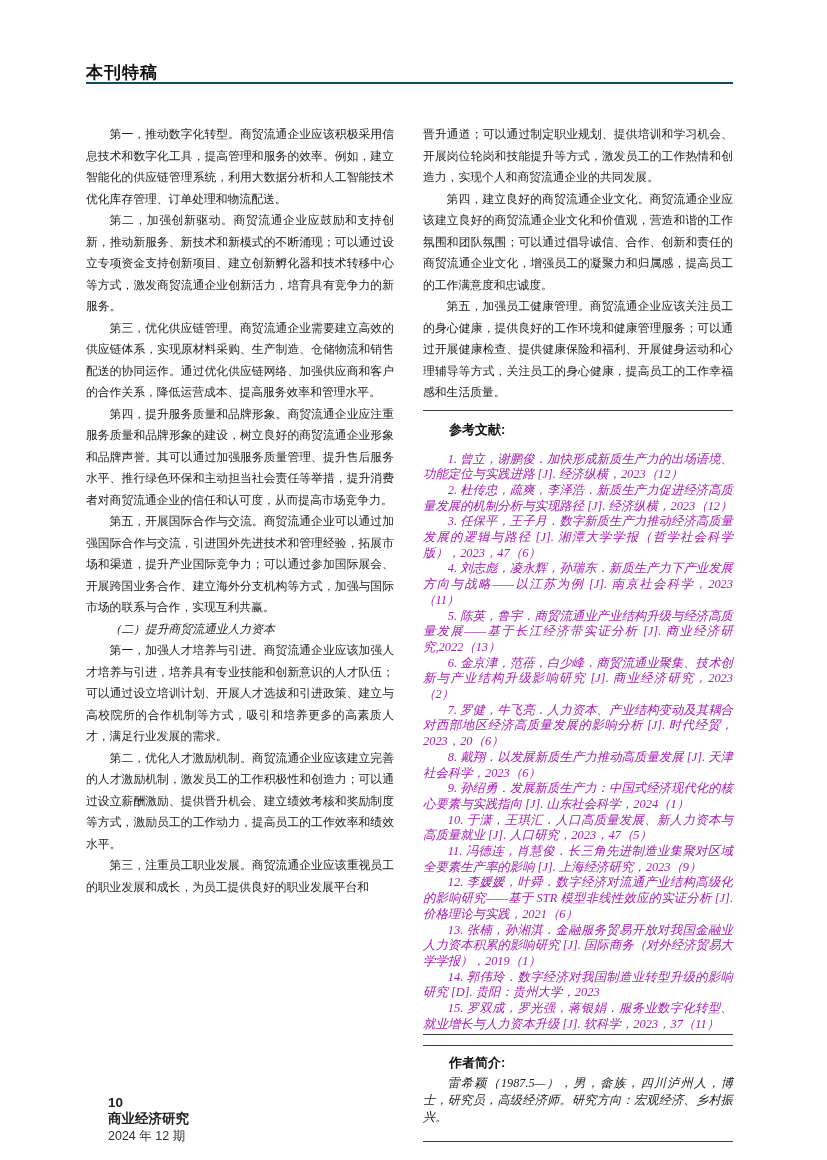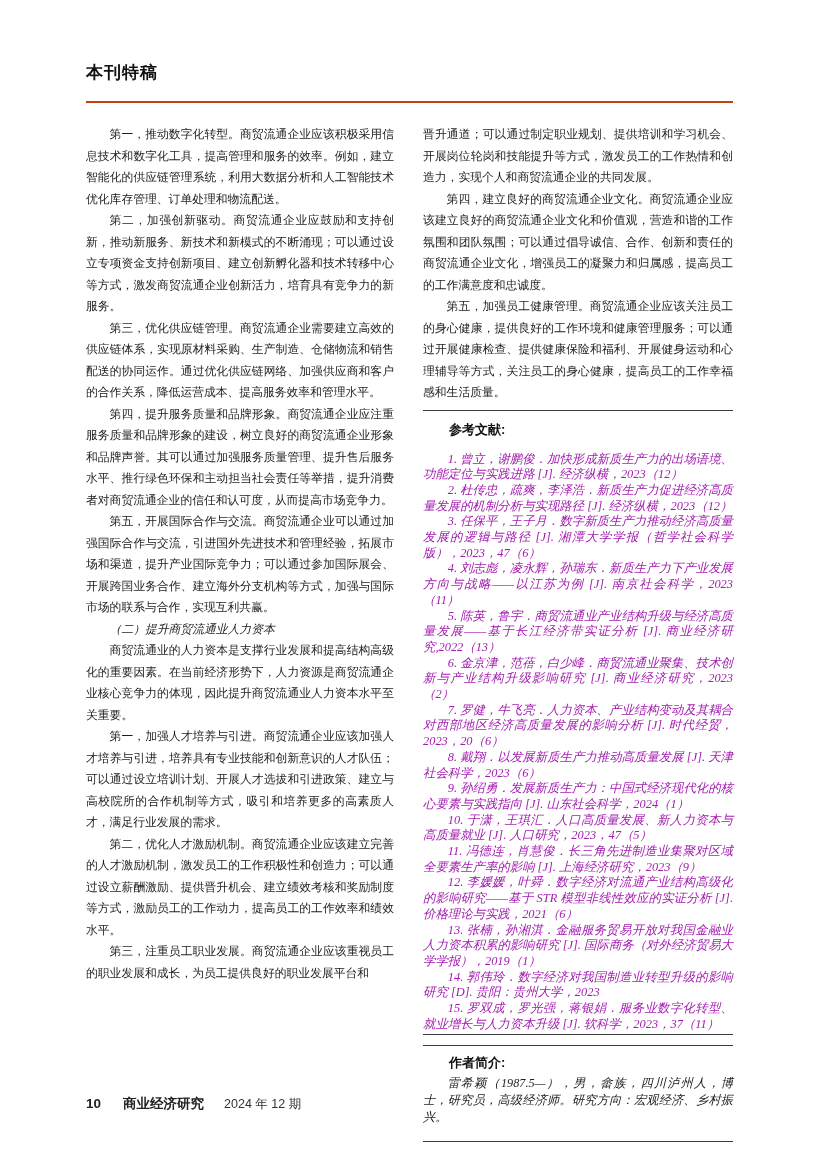--- a/index.html
+++ b/index.html
@@ -11,22 +11,22 @@
     color: #1c1c1c;
     font-family: "Liberation Serif", serif;
     overflow: hidden;
   }
   
   .masthead {
     position: absolute;
     left: 86px;
     top: 63px;
     width: 647px;
-    border-bottom: 2px solid #c2410c;
-    padding-bottom: 19px;
+    border-bottom: 2px solid #0c4a6e;
+    padding-bottom: 0;
   }
   .masthead .section-title {
     margin: 0;
     font-family: "Liberation Sans", sans-serif;
     font-weight: bold;
     font-size: 17px;
     line-height: 19px;
     letter-spacing: 1px;
     color: #111;
   }
@@ -104,20 +104,21 @@
   }
   
   .page-footer {
     position: absolute;
     left: 86px;
     top: 1095px;
     display: flex;
     align-items: baseline;
     font-family: "Liberation Sans", sans-serif;
     color: #222;
+    flex-direction: column;
   }
   .footer-page-num { font-weight: bold; font-size: 13.5px; }
   .footer-journal  { font-weight: bold; font-size: 13.5px; margin-left: 22px; text-align: center; }
   .footer-issue    { font-weight: normal; font-size: 12.5px; margin-left: 20px; color: #333; }
 </style>
 </head>
 <body>
 
 <div class="page">
 
@@ -125,21 +126,20 @@
     <h1 class="section-title">本刊特稿</h1>
   </div>
 
   <div class="col col-left">
       <p class="body-para">第一，推动数字化转型。商贸流通企业应该积极采用信息技术和数字化工具，提高管理和服务的效率。例如，建立智能化的供应链管理系统，利用大数据分析和人工智能技术优化库存管理、订单处理和物流配送。</p>
       <p class="body-para">第二，加强创新驱动。商贸流通企业应鼓励和支持创新，推动新服务、新技术和新模式的不断涌现；可以通过设立专项资金支持创新项目、建立创新孵化器和技术转移中心等方式，激发商贸流通企业创新活力，培育具有竞争力的新服务。</p>
       <p class="body-para">第三，优化供应链管理。商贸流通企业需要建立高效的供应链体系，实现原材料采购、生产制造、仓储物流和销售配送的协同运作。通过优化供应链网络、加强供应商和客户的合作关系，降低运营成本、提高服务效率和管理水平。</p>
       <p class="body-para">第四，提升服务质量和品牌形象。商贸流通企业应注重服务质量和品牌形象的建设，树立良好的商贸流通企业形象和品牌声誉。其可以通过加强服务质量管理、提升售后服务水平、推行绿色环保和主动担当社会责任等举措，提升消费者对商贸流通企业的信任和认可度，从而提高市场竞争力。</p>
       <p class="body-para">第五，开展国际合作与交流。商贸流通企业可以通过加强国际合作与交流，引进国外先进技术和管理经验，拓展市场和渠道，提升产业国际竞争力；可以通过参加国际展会、开展跨国业务合作、建立海外分支机构等方式，加强与国际市场的联系与合作，实现互利共赢。</p>
       <p class="body-para kaiti">（二）提升商贸流通业人力资本</p>
-      <p class="body-para">商贸流通业的人力资本是支撑行业发展和提高结构高级化的重要因素。在当前经济形势下，人力资源是商贸流通企业核心竞争力的体现，因此提升商贸流通业人力资本水平至关重要。</p>
       <p class="body-para">第一，加强人才培养与引进。商贸流通企业应该加强人才培养与引进，培养具有专业技能和创新意识的人才队伍；可以通过设立培训计划、开展人才选拔和引进政策、建立与高校院所的合作机制等方式，吸引和培养更多的高素质人才，满足行业发展的需求。</p>
       <p class="body-para">第二，优化人才激励机制。商贸流通企业应该建立完善的人才激励机制，激发员工的工作积极性和创造力；可以通过设立薪酬激励、提供晋升机会、建立绩效考核和奖励制度等方式，激励员工的工作动力，提高员工的工作效率和绩效水平。</p>
       <p class="body-para">第三，注重员工职业发展。商贸流通企业应该重视员工的职业发展和成长，为员工提供良好的职业发展平台和</p>
     </div>
 
   <div class="col col-right">
     <div>
         <p class="body-para no-indent">晋升通道；可以通过制定职业规划、提供培训和学习机会、开展岗位轮岗和技能提升等方式，激发员工的工作热情和创造力，实现个人和商贸流通企业的共同发展。</p>
         <p class="body-para">第四，建立良好的商贸流通企业文化。商贸流通企业应该建立良好的商贸流通企业文化和价值观，营造和谐的工作氛围和团队氛围；可以通过倡导诚信、合作、创新和责任的商贸流通企业文化，增强员工的凝聚力和归属感，提高员工的工作满意度和忠诚度。</p>
         <p class="body-para">第五，加强员工健康管理。商贸流通企业应该关注员工的身心健康，提供良好的工作环境和健康管理服务；可以通过开展健康检查、提供健康保险和福利、开展健身运动和心理辅导等方式，关注员工的身心健康，提高员工的工作幸福感和生活质量。</p>

